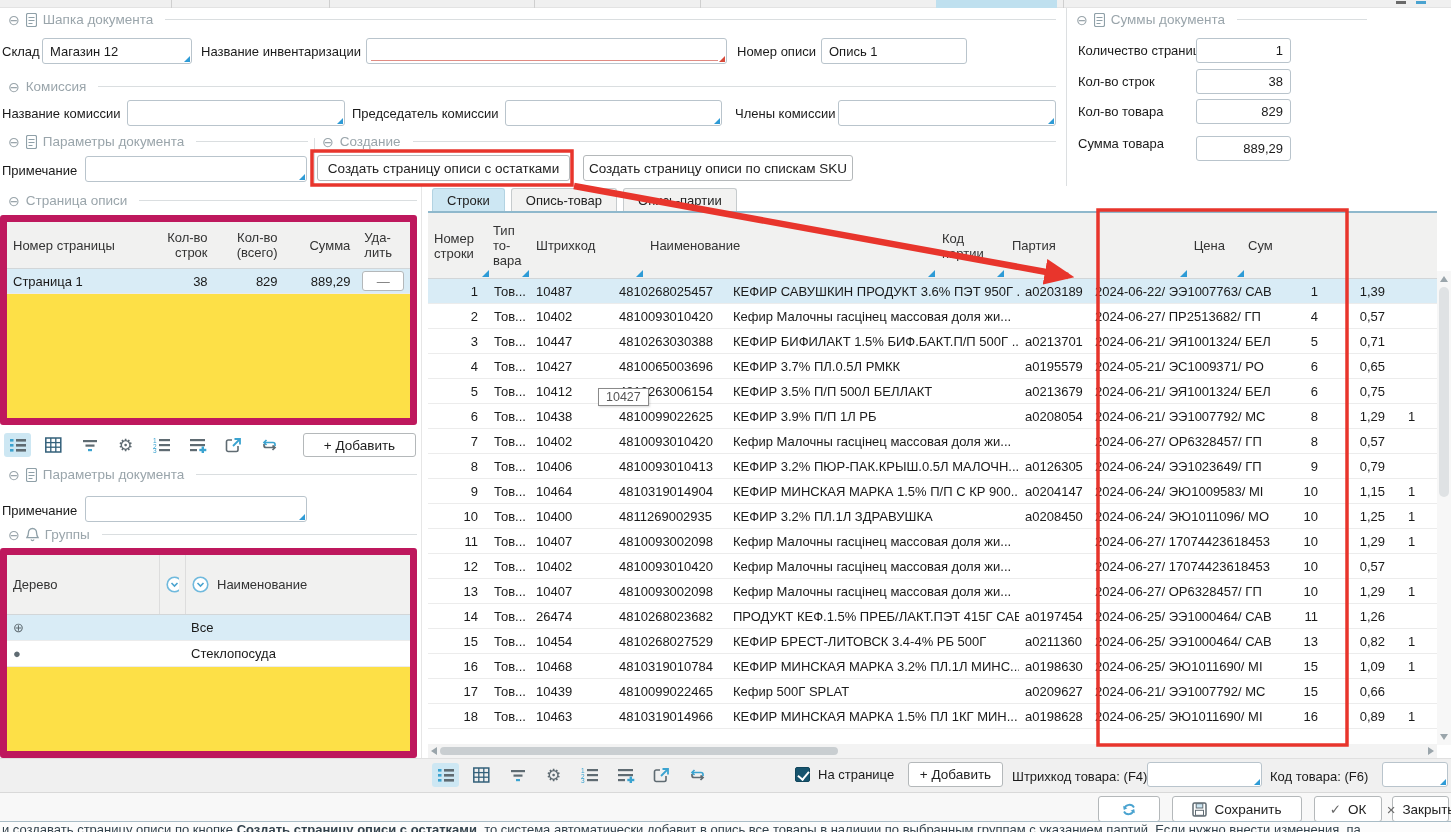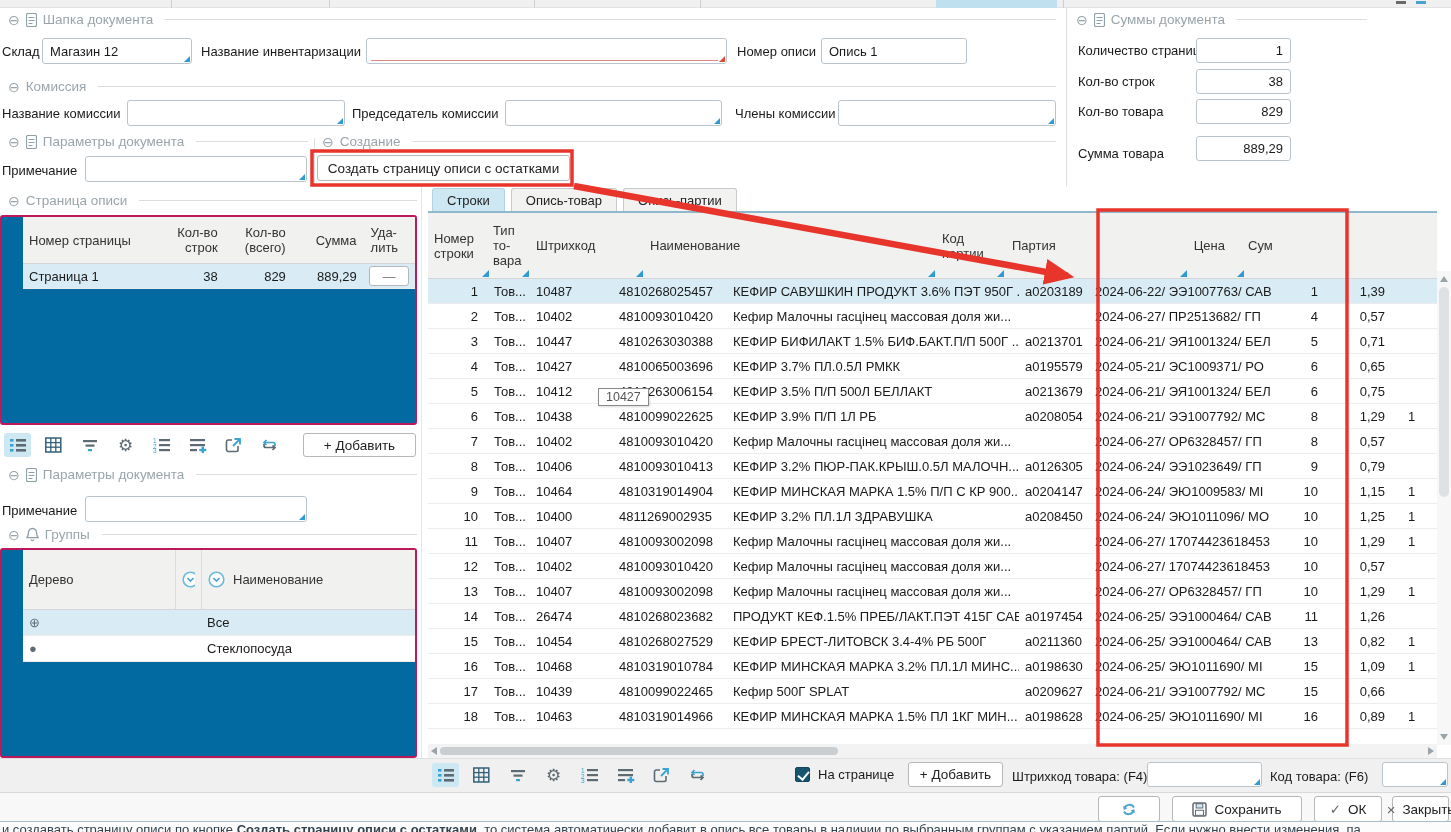--- a/index.html
+++ b/index.html
@@ -26,21 +26,21 @@
   .valbox { border:1px solid #b9c4cc; border-radius:3px; height:25px; background:#fff;
             display:flex; align-items:center; justify-content:flex-end; padding:0 7px; }
 
   .btn { display:inline-flex; align-items:center; justify-content:center; gap:7px; height:26px;
          background:#fff; border:1px solid #b4b8ba; border-radius:3px; padding:0 12px;
          font-size:13.5px; color:#222; white-space:nowrap; cursor:default; }
 
   .abs { position:absolute; }
 
   
-  .tbl { border:2px solid #be185d; background:#0369a1;padding-left:21px; }
+  .tbl { border:7px solid #be185d; background:#fde047; }
   .thead { background:#f1f1f0; display:flex; border-bottom:1px solid #d2d6d8; }
   .th { position:relative; padding:4px 6px; color:#333; overflow:hidden; }
   .sortgrip { position:absolute; right:1px; bottom:1px; width:0; height:0;
               border-left:7px solid transparent; border-bottom:7px solid #2e9bd6; }
   .trow { display:flex; border-bottom:1px solid #ececec; background:#fff; }
   .trow.sel { background:#d9ecf6; }
   .td { padding:0 6px; white-space:nowrap; overflow:hidden; display:flex; align-items:center; }
 
   
   .p1{width:140px} .p2{width:73px;justify-content:flex-end;text-align:right}
@@ -170,20 +170,21 @@
       <span class="grip"></span>
     </div>
 
   <div class="vdiv" style="left:314px;top:138px;height:48px"></div>
   <div class="abs sec-title" style="left:322px;top:134px;width:734px">
     <span class="collapse-ic">⊖</span>
     <span>Создание</span>
       <span class="line"></span>
   </div>
   <div class="abs btn" style="left:317px;top:155px;width:253px">Создать страницу описи с остатками</div>
+  <div class="abs btn" style="left:583px;top:155px;width:270px">Создать страницу описи по спискам SKU</div>
 
   <div class="vdiv" style="left:1066px;top:8px;height:178px"></div>
   <div class="abs sec-title" style="left:1076px;top:12px;width:365px">
     <span class="collapse-ic">⊖</span>
     <svg width="11" height="14">
         <rect x="0.5" y="0.5" width="10" height="13" rx="1.5" fill="#fff" stroke="#8fa0a8" stroke-width="1.2"></rect>
         <line x1="2.5" y1="4.5" x2="8.5" y2="4.5" stroke="#8fa0a8"></line>
         <line x1="2.5" y1="7.5" x2="8.5" y2="7.5" stroke="#8fa0a8"></line>
         <line x1="2.5" y1="10.5" x2="6.5" y2="10.5" stroke="#8fa0a8"></line>
       </svg>
@@ -200,21 +201,21 @@
       <div style="display:flex;align-items:center;height:25px;margin-bottom:5.5px">
         <span class="lbl" style="width:118px">Кол-во строк</span>
         <div class="valbox" style="width:95px">38</div>
       </div>
 
       <div style="display:flex;align-items:center;height:25px;margin-bottom:12px">
         <span class="lbl" style="width:118px">Кол-во товара</span>
         <div class="valbox" style="width:95px">829</div>
       </div>
 
-      <div style="display:flex;align-items:flex-end;height:25px;margin-bottom:15px">
+      <div style="display:flex;align-items:flex-start;height:25px;margin-bottom:15px">
         <span class="lbl" style="width:118px">Сумма товара</span>
         <div class="valbox" style="width:95px">889,29</div>
       </div>
     </div>
 
   <div class="abs sec-title" style="left:8px;top:193px;width:409px">
     <span class="collapse-ic">⊖</span>
     <span>Страница описи</span>
       <span class="line"></span>
   </div>

